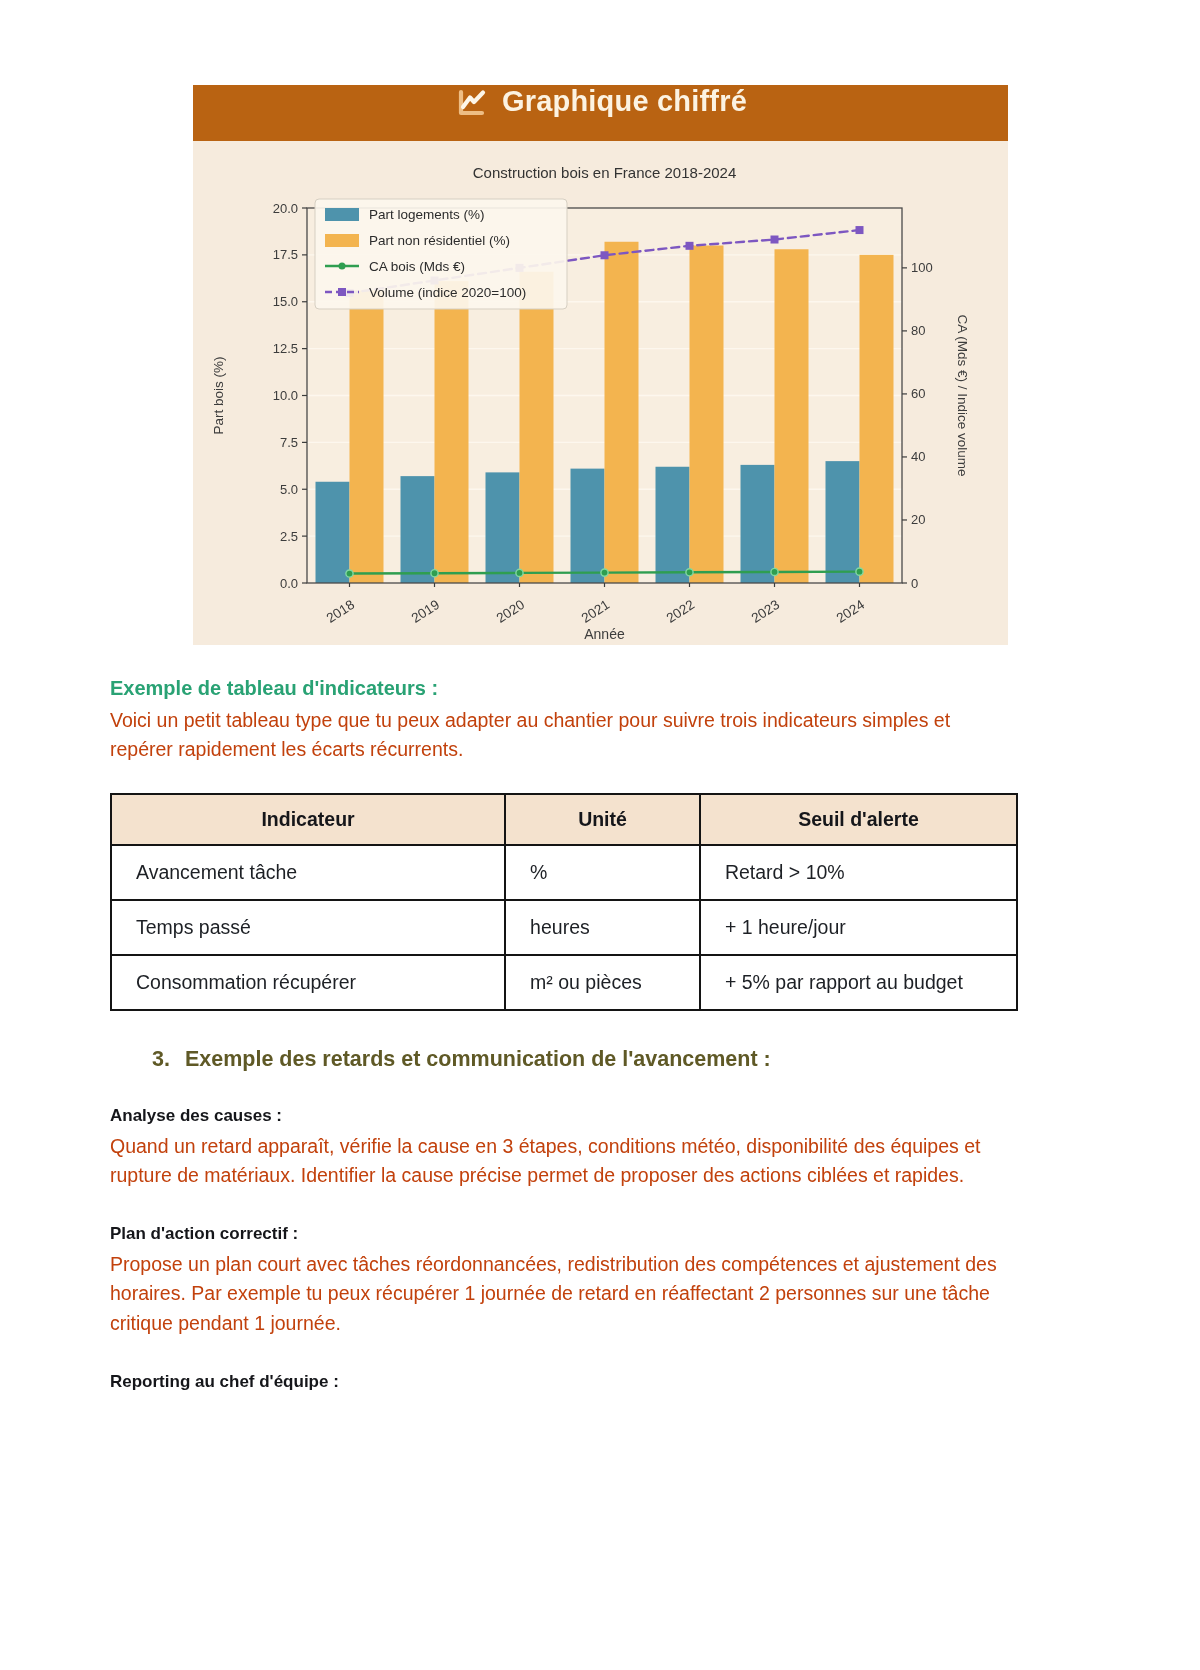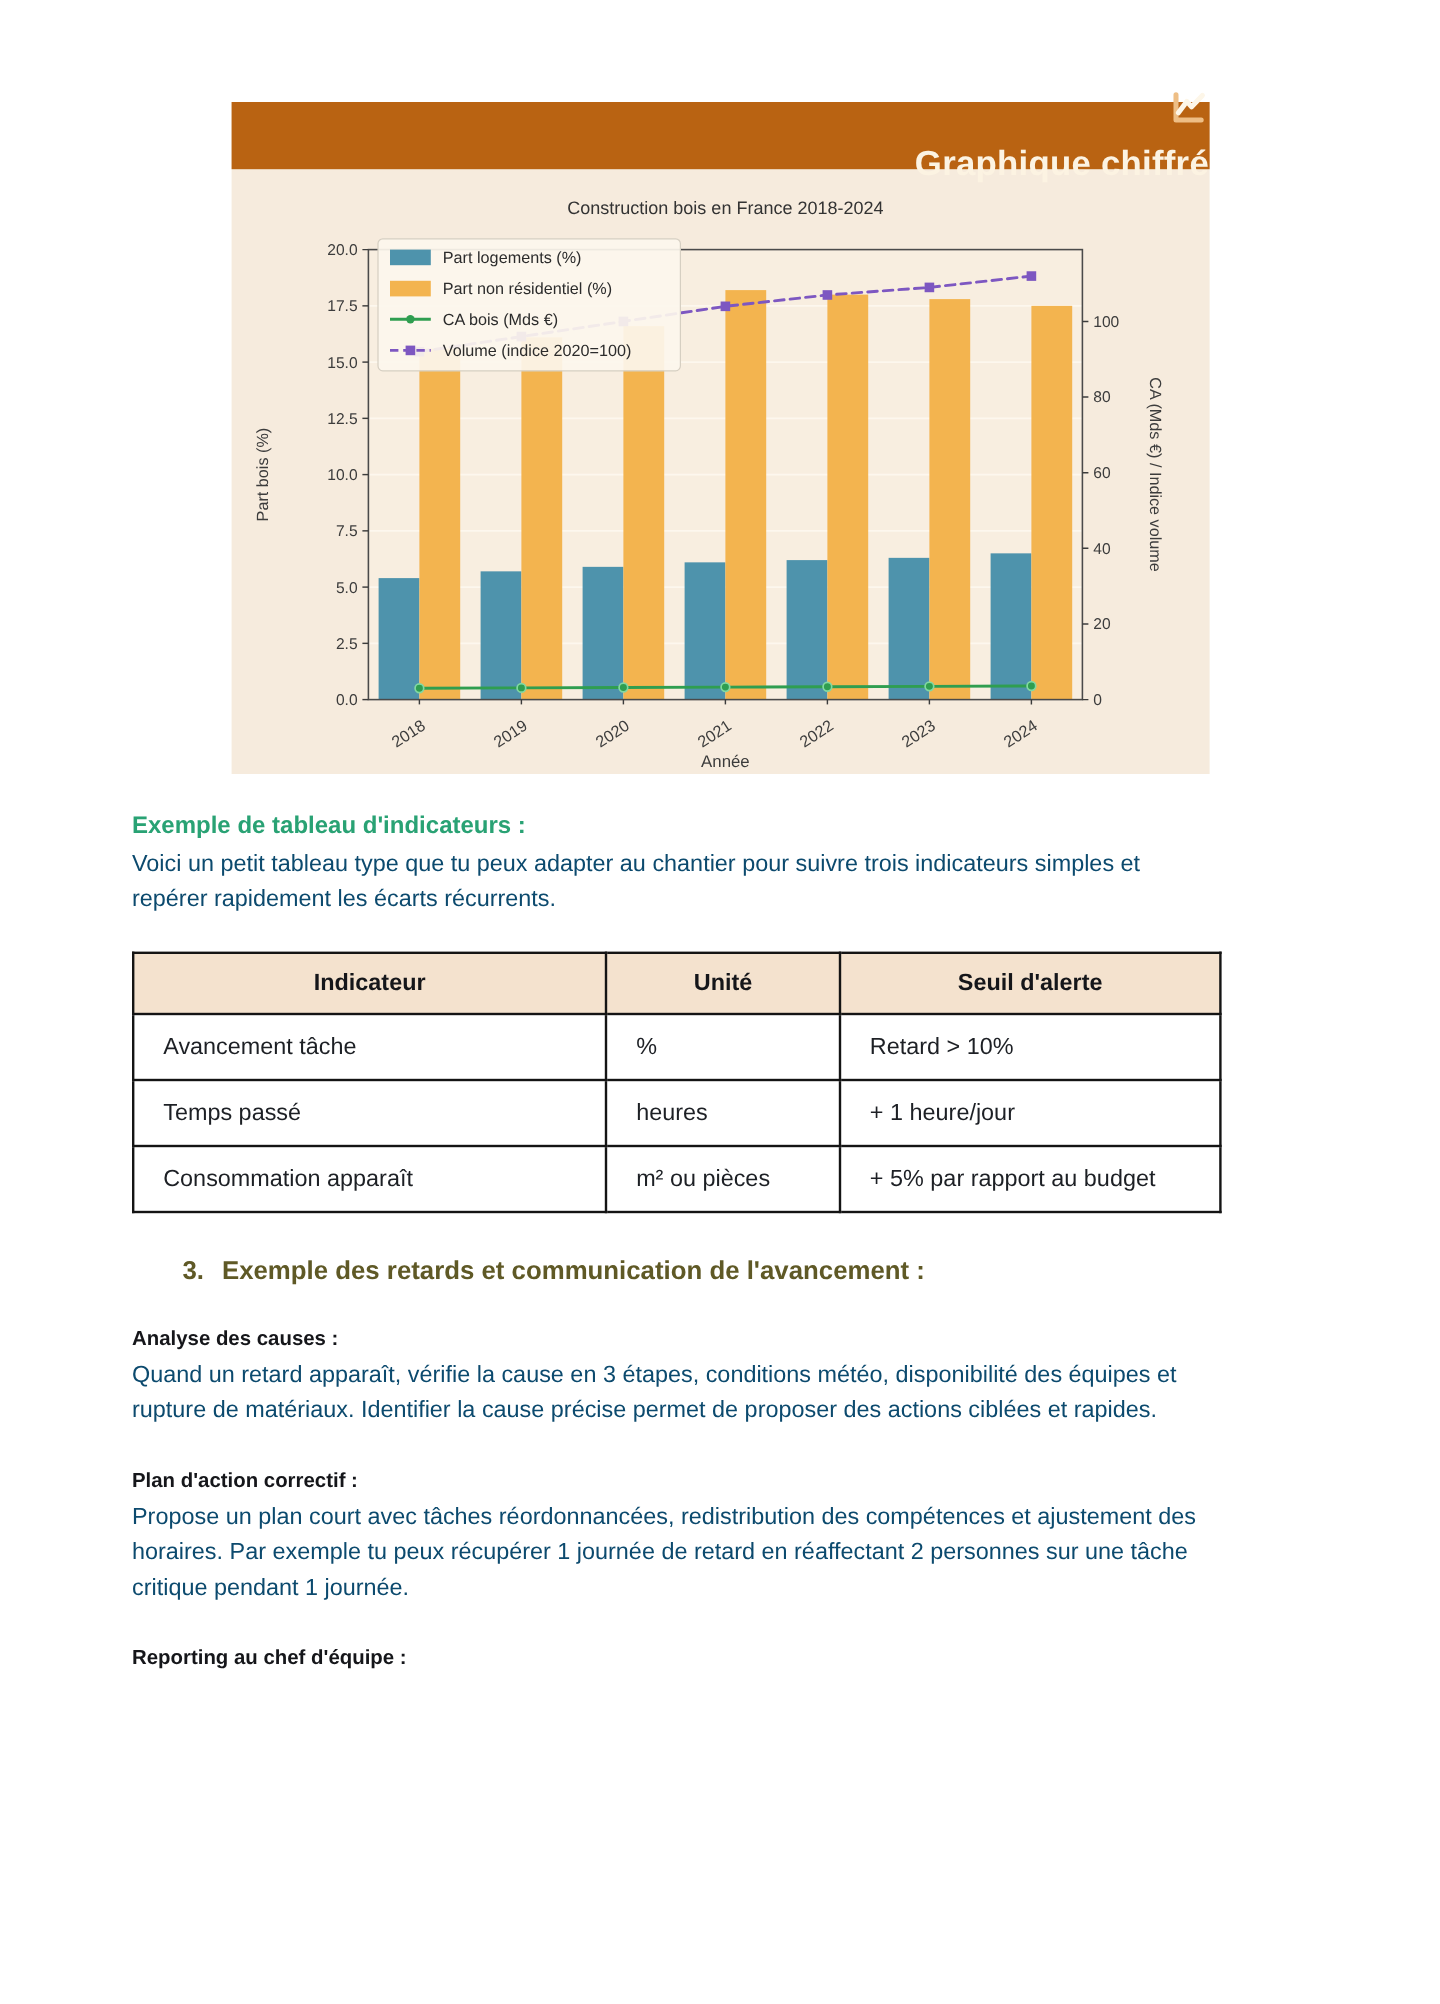--- a/index.html
+++ b/index.html
@@ -7,33 +7,33 @@
     width:1200px;min-height:1670px;position:relative;
     font-family:"Liberation Sans","DejaVu Sans",sans-serif;
     color:#1d2025;
   }
   .card{
     width:815px;margin:85px auto 0 auto;
     background:#f6ebdd;
   }
   .banner{
     height:56px;background:#b96312;
-    display:flex;align-items:flex-end;justify-content:center;gap:13px;flex-direction:column;
+    display:flex;align-items:flex-start;justify-content:center;gap:13px;
   }
   .banner-title{
     color:#fcf3e2;font-size:29px;font-weight:800;letter-spacing:.2px;
   }
   .fig{width:815px;height:504px;position:relative;}
   svg text{font-family:"Liberation Sans","DejaVu Sans",sans-serif;}
   .content{width:908px;margin:12px 0 0 110px;}
   .h-green{
     color:#29a274;font-size:20px;font-weight:800;margin:32px 0 6px 0;
   }
   .body-p{
-    font-size:19.5px;line-height:1.5;margin:0;color:#0c4a6e;
+    font-size:19.5px;line-height:1.5;margin:0;color:#c2410c;
   }
   table.ind{
     border-collapse:collapse;width:908px;margin-top:28px;
     background:#ffffff;
   }
   table.ind th,table.ind td{
     border:2px solid #141414;font-size:19.5px;
   }
   table.ind th{
     background:#f4e2ce;font-weight:800;text-align:center;padding:13px 8px;color:#15161a;
@@ -200,21 +200,21 @@
         <td>Avancement tâche</td>
         <td>%</td>
         <td>Retard &gt; 10%</td>
       </tr>
       <tr>
         <td>Temps passé</td>
         <td>heures</td>
         <td>+ 1 heure/jour</td>
       </tr>
       <tr>
-        <td>Consommation apparaît</td>
+        <td>Consommation récupérer</td>
         <td>m² ou pièces</td>
         <td>+ 5% par rapport au budget</td>
       </tr>
     </tbody>
   </table>
 
   <div class="h3-olive">
     <span>3.</span>
     <span>Exemple des retards et communication de l'avancement :</span>
   </div>

